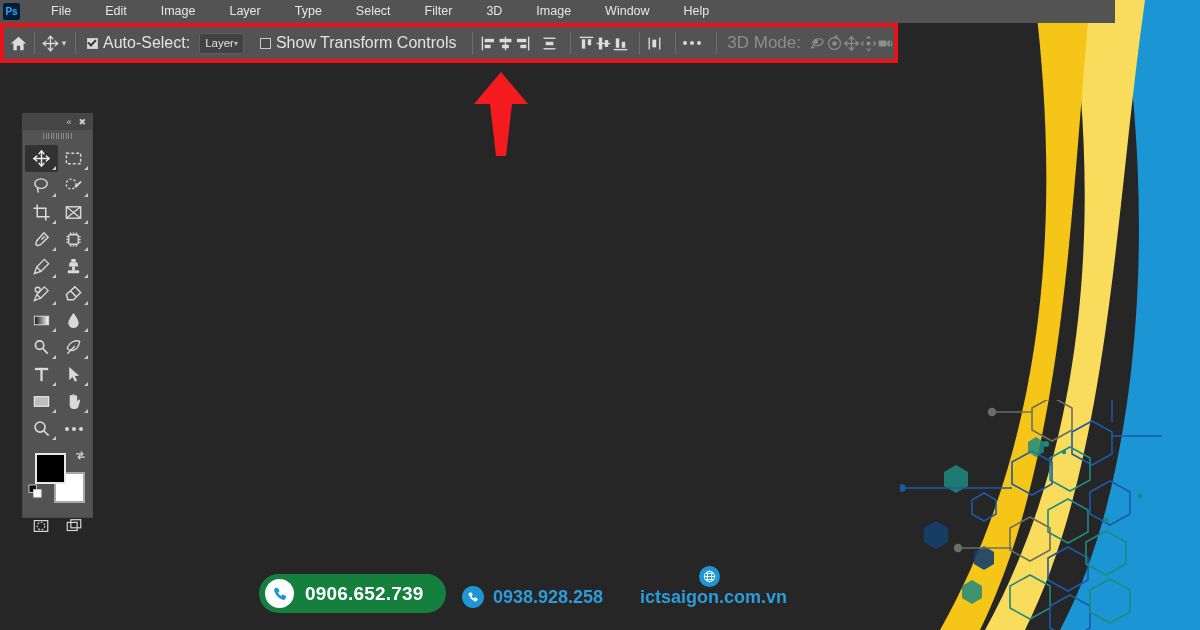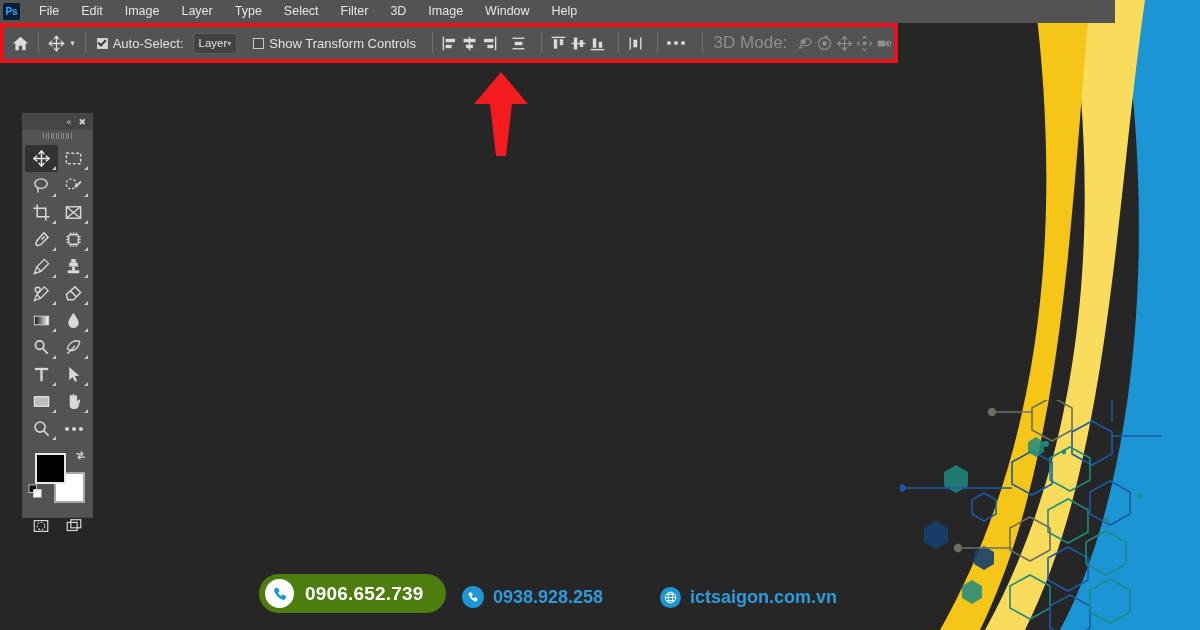--- a/index.html
+++ b/index.html
@@ -15,21 +15,21 @@
   .swoosh { position:absolute; top:0; right:0; width:260px; height:630px; z-index:1; pointer-events:none; }
 
   
   .hexfield { position:absolute; right:0; bottom:0; width:300px; height:230px; z-index:2; pointer-events:none; }
 
   
   .ps-window { position:absolute; left:0; top:0; width:1115px; height:63px; z-index:3; }
 
   .menubar {
     position:absolute; left:0; top:0; width:1115px; height:23px;
-    background:#535353; display:flex; align-items:center; gap:4px;
+    background:#535353; display:flex; align-items:center; gap:16px;
   }
   .ps-logo {
     width:17px; height:17px; margin-left:3px; margin-right:6px;
     background:#001E36; border-radius:2px;
     color:#31A8FF; font-size:10px; font-weight:bold;
     display:flex; align-items:center; justify-content:center;
     font-family:"Liberation Sans", sans-serif;
   }
   .menu-item {
     color:#e6e6e6; font-size:12.5px; padding:2px 9px; white-space:nowrap;
@@ -48,21 +48,21 @@
   .tool-btn { display:flex; align-items:center; justify-content:center; width:28px; height:28px; color:#dcdcdc; }
   .chev { color:#cfcfcf; font-size:9px; width:14px; text-align:center; }
   .divider { width:1px; height:22px; background:#6e6e6e; margin:0 7px; }
 
   .cbox {
     width:11px; height:11px; border:1px solid #c8c8c8; background:#4a4a4a;
     display:inline-flex; align-items:center; justify-content:center; flex:none;
   }
   .cbox.on { background:#d8d8d8; }
   .cbox.on::after { content:""; width:6px; height:3px; border-left:2px solid #3a3a3a; border-bottom:2px solid #3a3a3a; transform:rotate(-45deg) translate(1px,-1px); }
-  .cb-label { color:#e2e2e2; font-size:13px; margin-left:5px; white-space:nowrap; }
+  .cb-label { color:#e2e2e2; font-size:16px; margin-left:5px; white-space:nowrap; }
   .cb-group { display:flex; align-items:center; margin-left:4px; }
 
   .dropdown {
     margin-left:9px; height:21px; width:53px; background:#424242;
     border:1px solid #5e5e5e; border-radius:2px;
     display:flex; align-items:center; justify-content:space-between;
     padding:0 5px; color:#e2e2e2; font-size:11.5px;
   }
   .dropdown .dd-chev { font-size:8px; color:#bbb; }
 
@@ -108,34 +108,34 @@
     position:absolute; left:0; top:148px; width:1160px; text-align:center;
     color:#F41B1F; font-size:44px; font-weight:bold; letter-spacing:0.5px;
     z-index:6; font-family:"DejaVu Sans", sans-serif;
   }
 
   
   .footer { position:absolute; left:0; bottom:0; width:1200px; height:95px; z-index:7; }
   .logo { position:absolute; left:14px; bottom:8px; width:225px; height:80px; }
   .contact-pill {
     position:absolute; left:259px; bottom:17px; height:39px;
-    background:#4d7c0f; border-radius:20px; display:flex; align-items:center;
+    background:#15803d; border-radius:20px; display:flex; align-items:center;
     padding:0 22px 0 6px;
   }
   .pill-ico {
     width:29px; height:29px; border-radius:50%; background:#fff;
     display:flex; align-items:center; justify-content:center; margin-right:11px; flex:none;
   }
   .pill-txt { color:#fff; font-size:19px; font-weight:bold; letter-spacing:0.2px; }
 
   .contact-plain { position:absolute; left:462px; bottom:22px; display:flex; align-items:center;justify-content:flex-end; }
   .cp-ico { width:22px; height:22px; border-radius:50%; background:#1E96D6; display:flex; align-items:center; justify-content:center; margin-right:9px; flex:none; }
   .cp-txt { color:#2C9BDC; font-size:18px; font-weight:bold; }
 
-  .contact-web { position:absolute; left:660px; bottom:22px; display:flex; align-items:center; }
+  .contact-web { position:absolute; left:640px; bottom:22px; display:flex; align-items:center;flex-direction:column; }
   .web-ico { width:21px; height:21px; border-radius:50%; background:#1E96D6; display:flex; align-items:center; justify-content:center; margin-right:9px; flex:none; }
   .web-txt { color:#2C9BDC; font-size:18px; font-weight:bold; }
 </style>
 </head>
 <body>
 
 <div id="root">
 
   <svg class="swoosh" viewBox="0 0 260 630" preserveAspectRatio="none">
     <path d="M180,0 L260,0 L260,630 L120,630 C205,470 215,200 180,0 Z" fill="#1B95D4"></path>

